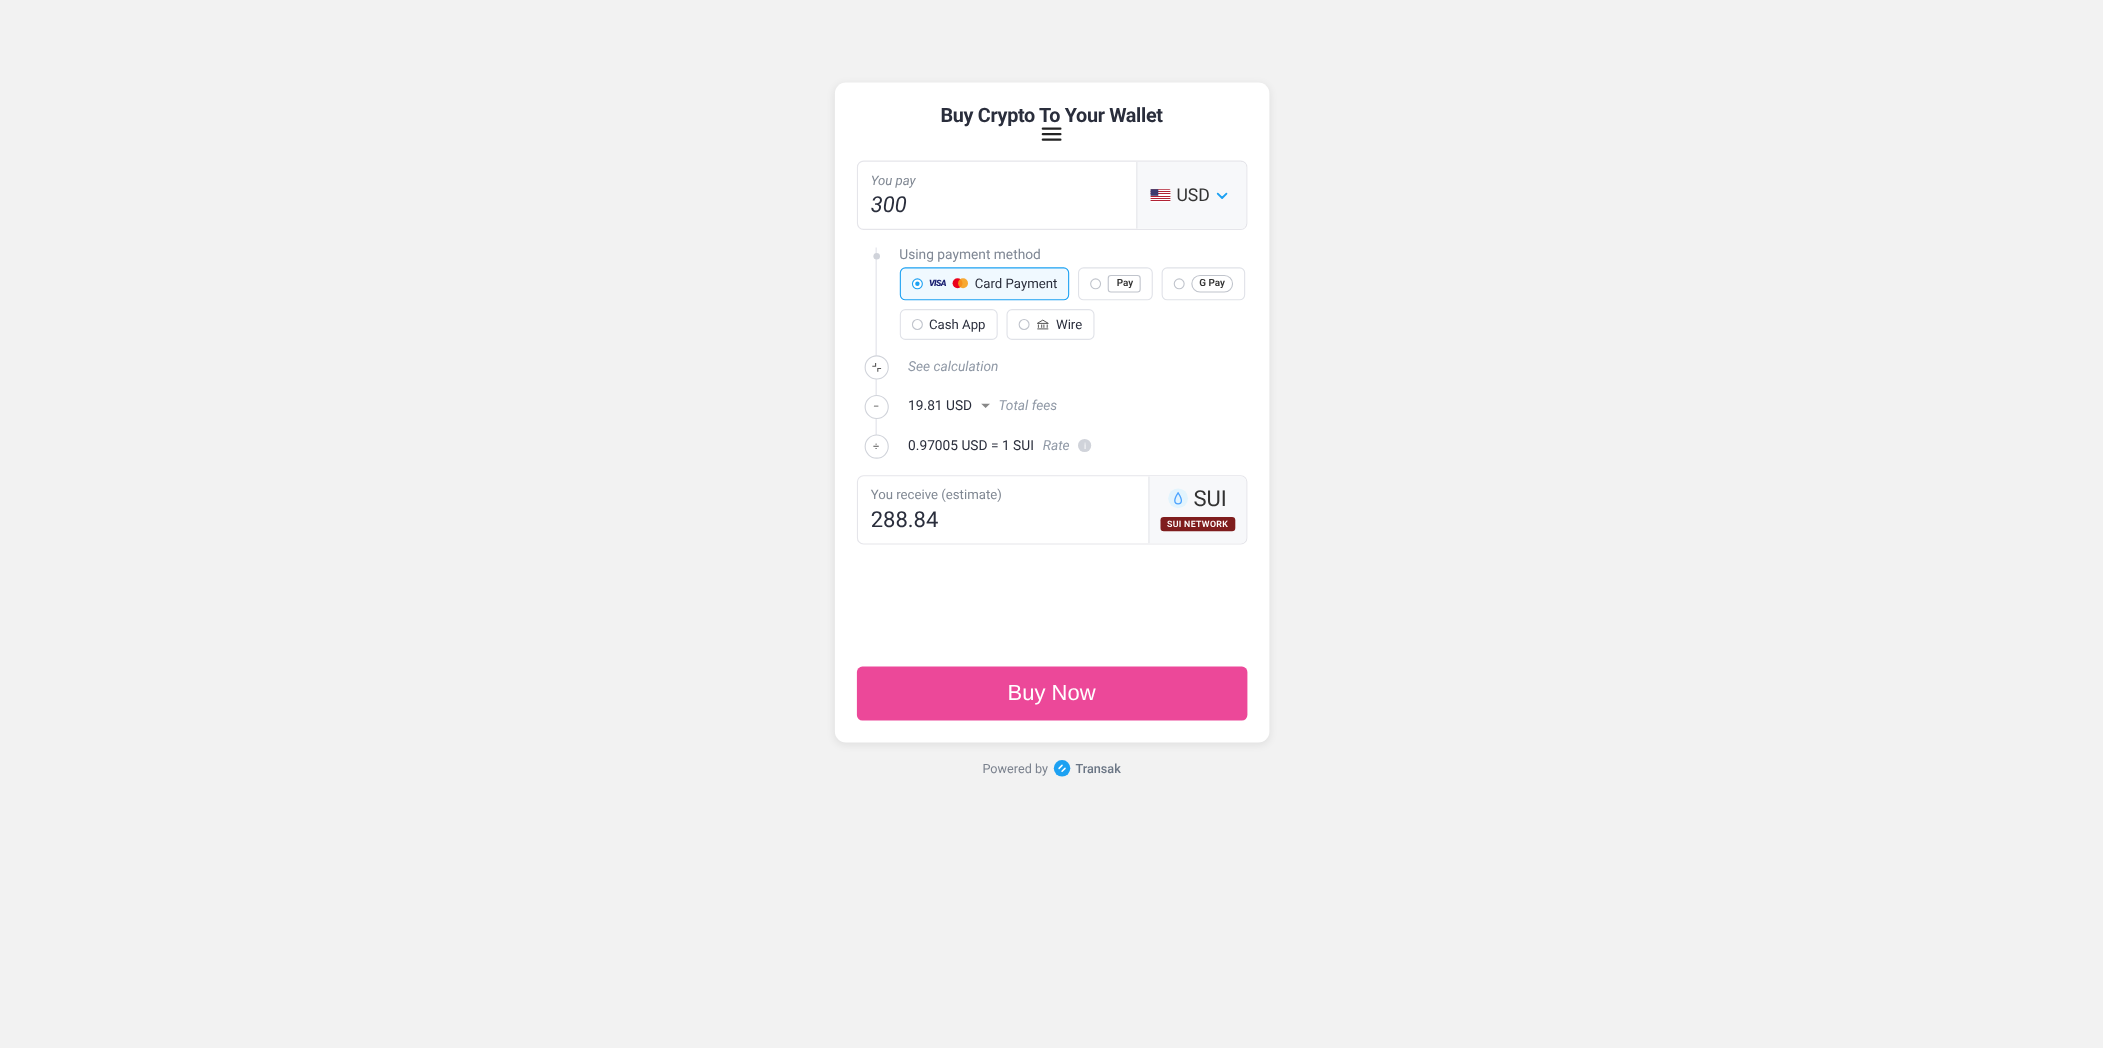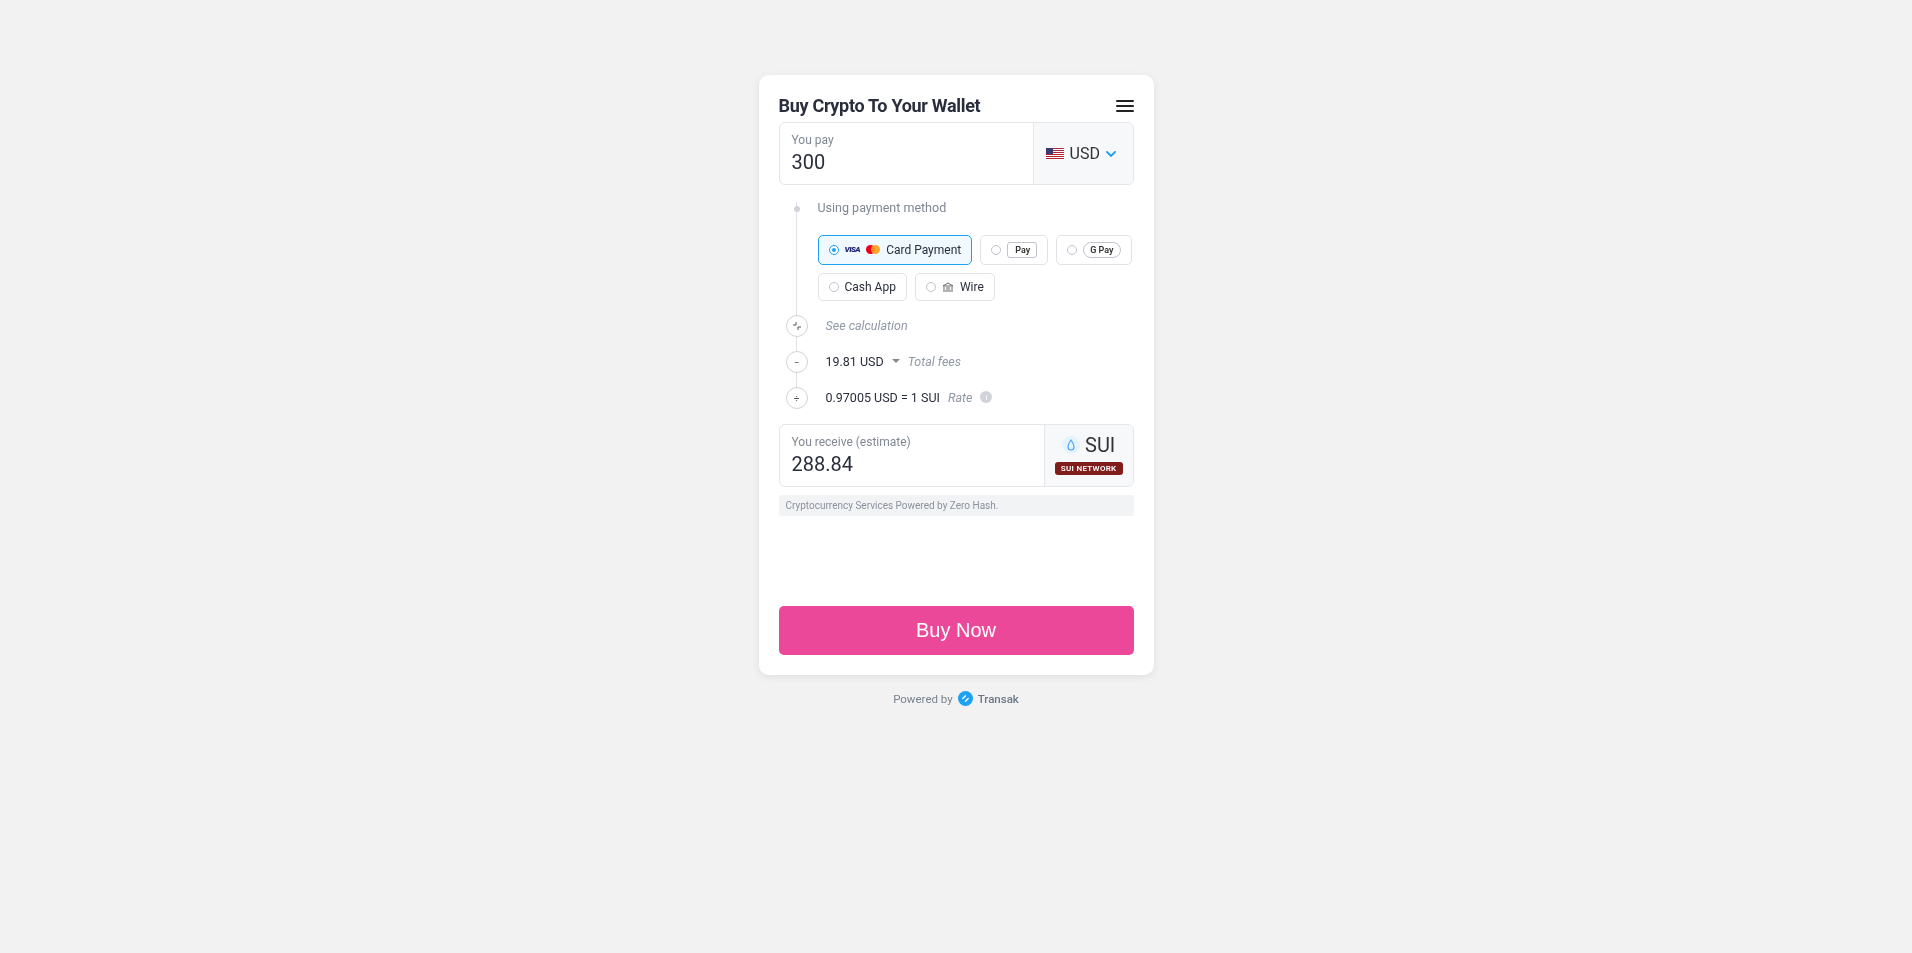--- a/index.html
+++ b/index.html
@@ -20,21 +20,22 @@
   border-radius: 10px;
   box-shadow: 0 2px 8px rgba(0,0,0,0.08);
   padding: 20px;
   display: flex;
   flex-direction: column;
 }
 .card-header {
   display: flex;
   align-items: center;
   justify-content: space-between;
-  margin-bottom: 6px;
+  margin-bottom: 18px;
+  flex-direction: column;
 }
 .card-title {
   font-size: 18px;
   font-weight: 700;
   color: #2a2e3c;
   letter-spacing: -0.3px;
 }
 .menu-icon {
   cursor: pointer;
   display: flex;
@@ -49,20 +50,21 @@
 }
 .field-box {
   border: 1px solid #e5e5ea;
   border-radius: 6px;
   display: flex;
   overflow: hidden;
 }
 .field-left {
   flex: 1;
   padding: 10px 12px;
+  font-style: italic;
 }
 .field-label {
   font-size: 12px;
   color: #808893;
   margin-bottom: 3px;
 }
 .field-value {
   font-size: 20px;
   color: #2a2e3c;
   font-weight: 400;
@@ -152,21 +154,21 @@
   margin-left: -5px;
   font-size: 10px;
   color: #555;
 }
 .t-content {
   flex: 1;
 }
 .t-label {
   font-size: 12.5px;
   color: #7f8794;
-  margin-bottom: 20px;
+  margin-bottom: 4px;
 }
 .payment-methods {
   display: flex;
   flex-wrap: wrap;
   gap: 8px;
 }
 .pm-option {
   border: 1px solid #e0e2e8;
   border-radius: 5px;
   padding: 6px 10px;
@@ -477,21 +479,20 @@
           <svg width="10" height="12" viewBox="0 0 10 12">
               <path d="M5 1 C3 4 2 6 2 8 A3 3 0 0 0 8 8 C8 6 7 4 5 1 Z" fill="none" stroke="#4ca3ff" stroke-width="1.2"></path>
             </svg>
         </span>
         <span class="sui-code">SUI</span>
       </div>
       <span class="sui-network">SUI NETWORK</span>
     </div>
   </div>
 
-  <div class="disclaimer">Cryptocurrency Services Powered by Zero Hash.</div>
 
   <div class="spacer"></div>
 
   <button class="buy-btn">Buy Now</button>
 </div>
 
 <div class="footer">
   <span>Powered by</span>
   <span class="footer-icon">
     <svg width="9" height="9" viewBox="0 0 10 10">

